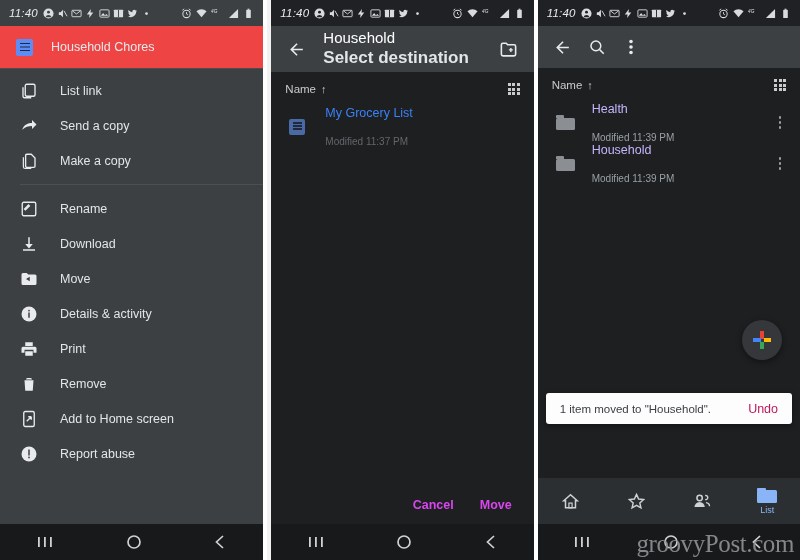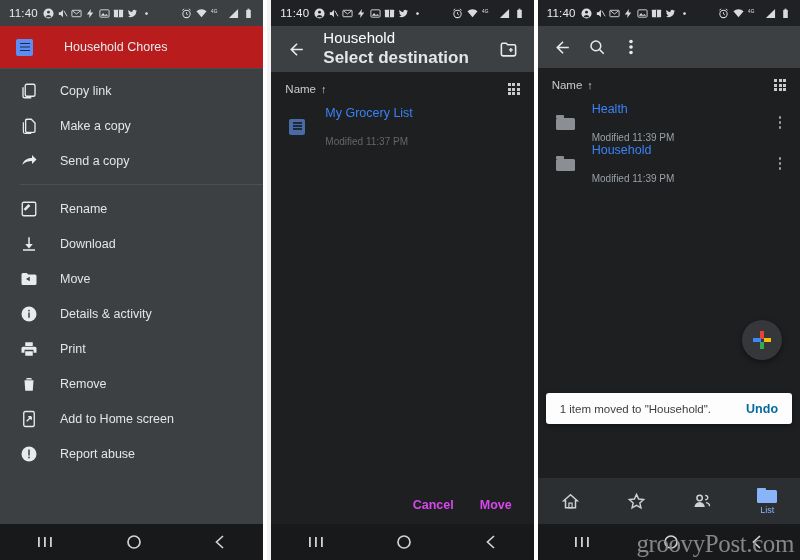--- a/index.html
+++ b/index.html
@@ -30,35 +30,36 @@
   
   .statusbar {
     height: 26px;
     display: flex;
     align-items: center;
     padding: 0 9px;
     color: #e8eaed;
     font-size: 11px;
     letter-spacing: .2px;
     flex: 0 0 auto;
+    font-style: italic;
   }
   .p1 .statusbar { background: #3c4043; }
   .p2 .statusbar, .p3 .statusbar { background: #202124; }
   .sb-time { font-size: 11.5px; margin-right: 5px; color: #e8eaed; }
   .sb-icons { display: flex; align-items: center; gap: 3px; }
   .sb-ic { width: 11px; height: 11px; display: inline-block; opacity: .92; }
   .sb-ic svg { display:block; }
   .sb-spacer { flex: 1 1 auto; }
   .sb-right { display: flex; align-items: center; gap: 4px; }
 
   
   .ctx-head {
     height: 42px; display: flex; align-items: center;
-    padding: 0 16px; gap: 31px;
-    background: #b91c1c;
+    padding: 0 16px; gap: 18px;
+    background: #ef4444;
     flex: 0 0 auto;
   }
   .ctx-head-title { color: #e8eaed; font-size: 12.5px; }
   .doc-badge {
     width: 17px; height: 17px; border-radius: 2px;
     background: #5c8df6; position: relative; flex: 0 0 auto;
   }
   .doc-badge:before {
     content: ""; position: absolute; left: 3.5px; top: 4px;
     width: 10px; height: 1.6px; background: #1f2a3d;
@@ -129,21 +130,21 @@
   .docsmall {
     width: 16px; height: 16px; border-radius: 2px;
     background: #4a6aa5; position: relative;
   }
   .docsmall:before {
     content:""; position:absolute; left:3.5px; top:3.5px;
     width:9px; height:1.5px; background:#20293a;
     box-shadow: 0 3px 0 #20293a, 0 6px 0 #20293a;
   }
   .row-text { flex: 1 1 auto; }
-  .row-title { font-size: 12.5px; color: #3b82f6; line-height: 1.25; }
+  .row-title { font-size: 12.5px; color: #c4b5fd; line-height: 1.25; }
   .row-title.dim { color: #3b82f6; }
   .row-sub { font-size: 10px; color: #9aa0a6; margin-top: 14px; }
   .row-sub.dim { color: #64666a; }
   .kebab { width: 16px; display:flex; flex-direction:column; align-items:center; gap:2.5px; cursor:pointer; }
   .kebab i { width: 2.5px; height: 2.5px; border-radius: 50%; background: #9aa0a6; display:block; }
 
   
   .dlg-actions {
     height: 38px; display: flex; align-items: center;
     justify-content: flex-end; gap: 26px; padding: 0 22px;
@@ -168,21 +169,21 @@
   .plus .pr { left: 11.5px; top: 8.4px; width: 7.5px; height: 3.2px; background:#fbbc05; }
 
   
   .snackbar {
     position: absolute; left: 8px; right: 8px; bottom: 0;
     background: #fdfdfd; border-radius: 3px;
     height: 31px; display: flex; align-items: center;
     padding: 0 14px; box-shadow: 0 2px 6px rgba(0,0,0,.4);
   }
   .snack-text { flex: 1 1 auto; font-size: 11.5px; color: #3c4043; }
-  .snack-action { color: #0369a1; font-size: 12.5px; font-weight: bold; cursor: pointer; }
+  .snack-action { color: #be185d; font-size: 12.5px; font-weight: normal; cursor: pointer; }
 
   
   .tabbar {
     height: 46px; background: #2c2f31;
     display: flex; align-items: center;
     flex: 0 0 auto;
   }
   .tab {
     flex: 1 1 0; display: flex; flex-direction: column;
     align-items: center; justify-content: center; gap: 2px;
@@ -318,40 +319,40 @@
 
     <div class="ctx-list">
 
       <div class="ctx-item">
         <span class="ctx-ic">
             <svg viewBox="0 0 24 24">
               <rect x="7" y="3" width="13" height="16" rx="2" fill="none" stroke="#e8eaed" stroke-width="1.8"></rect>
               <path d="M4 7v12a2 2 0 0 0 2 2h9" fill="none" stroke="#e8eaed" stroke-width="1.8"></path>
             </svg>
           </span>
-        <span class="ctx-label">Copy link</span>
+        <span class="ctx-label">List link</span>
+      </div>
+
+      <div class="ctx-item">
+        <span class="ctx-ic">
+            <svg viewBox="0 0 24 24">
+              <path d="M3 17c2-7 8-9 13-9V4l6 6-6 6v-4c-5 0-9 1-13 5z" fill="#e8eaed"></path>
+            </svg>
+          </span>
+        <span class="ctx-label">Send a copy</span>
       </div>
 
       <div class="ctx-item">
         <span class="ctx-ic">
             <svg viewBox="0 0 24 24">
               <path d="M9 3h6l5 5v11a1.5 1.5 0 0 1-1.5 1.5H9A1.5 1.5 0 0 1 7.5 19V4.5A1.5 1.5 0 0 1 9 3z" fill="none" stroke="#e8eaed" stroke-width="1.8"></path>
               <path d="M4.5 7v12.5A2.5 2.5 0 0 0 7 22h8" fill="none" stroke="#e8eaed" stroke-width="1.6"></path>
             </svg>
           </span>
         <span class="ctx-label">Make a copy</span>
-      </div>
-
-      <div class="ctx-item">
-        <span class="ctx-ic">
-            <svg viewBox="0 0 24 24">
-              <path d="M3 17c2-7 8-9 13-9V4l6 6-6 6v-4c-5 0-9 1-13 5z" fill="#e8eaed"></path>
-            </svg>
-          </span>
-        <span class="ctx-label">Send a copy</span>
       </div>
 
       <div class="ctx-sep"></div>
 
 
       <div class="ctx-item">
         <span class="ctx-ic">
             <svg viewBox="0 0 24 24">
               <rect x="3" y="3" width="18" height="18" rx="2" fill="none" stroke="#e8eaed" stroke-width="1.8"></rect>
               <path d="M7 17l8-8-3-3-8 8z" fill="#e8eaed" transform="translate(1.5,0.5) scale(0.82)"></path>

